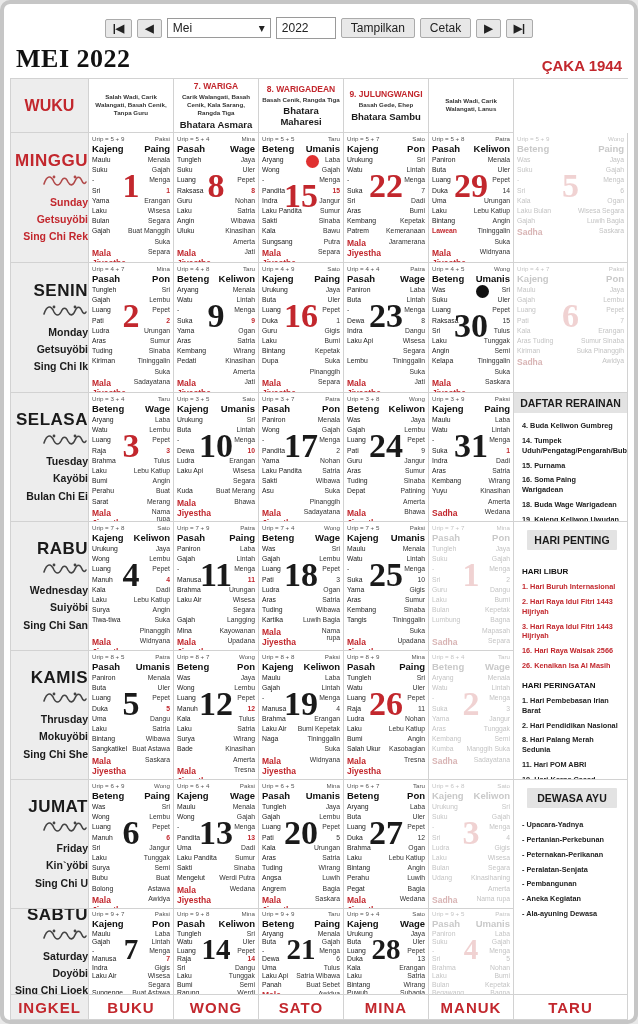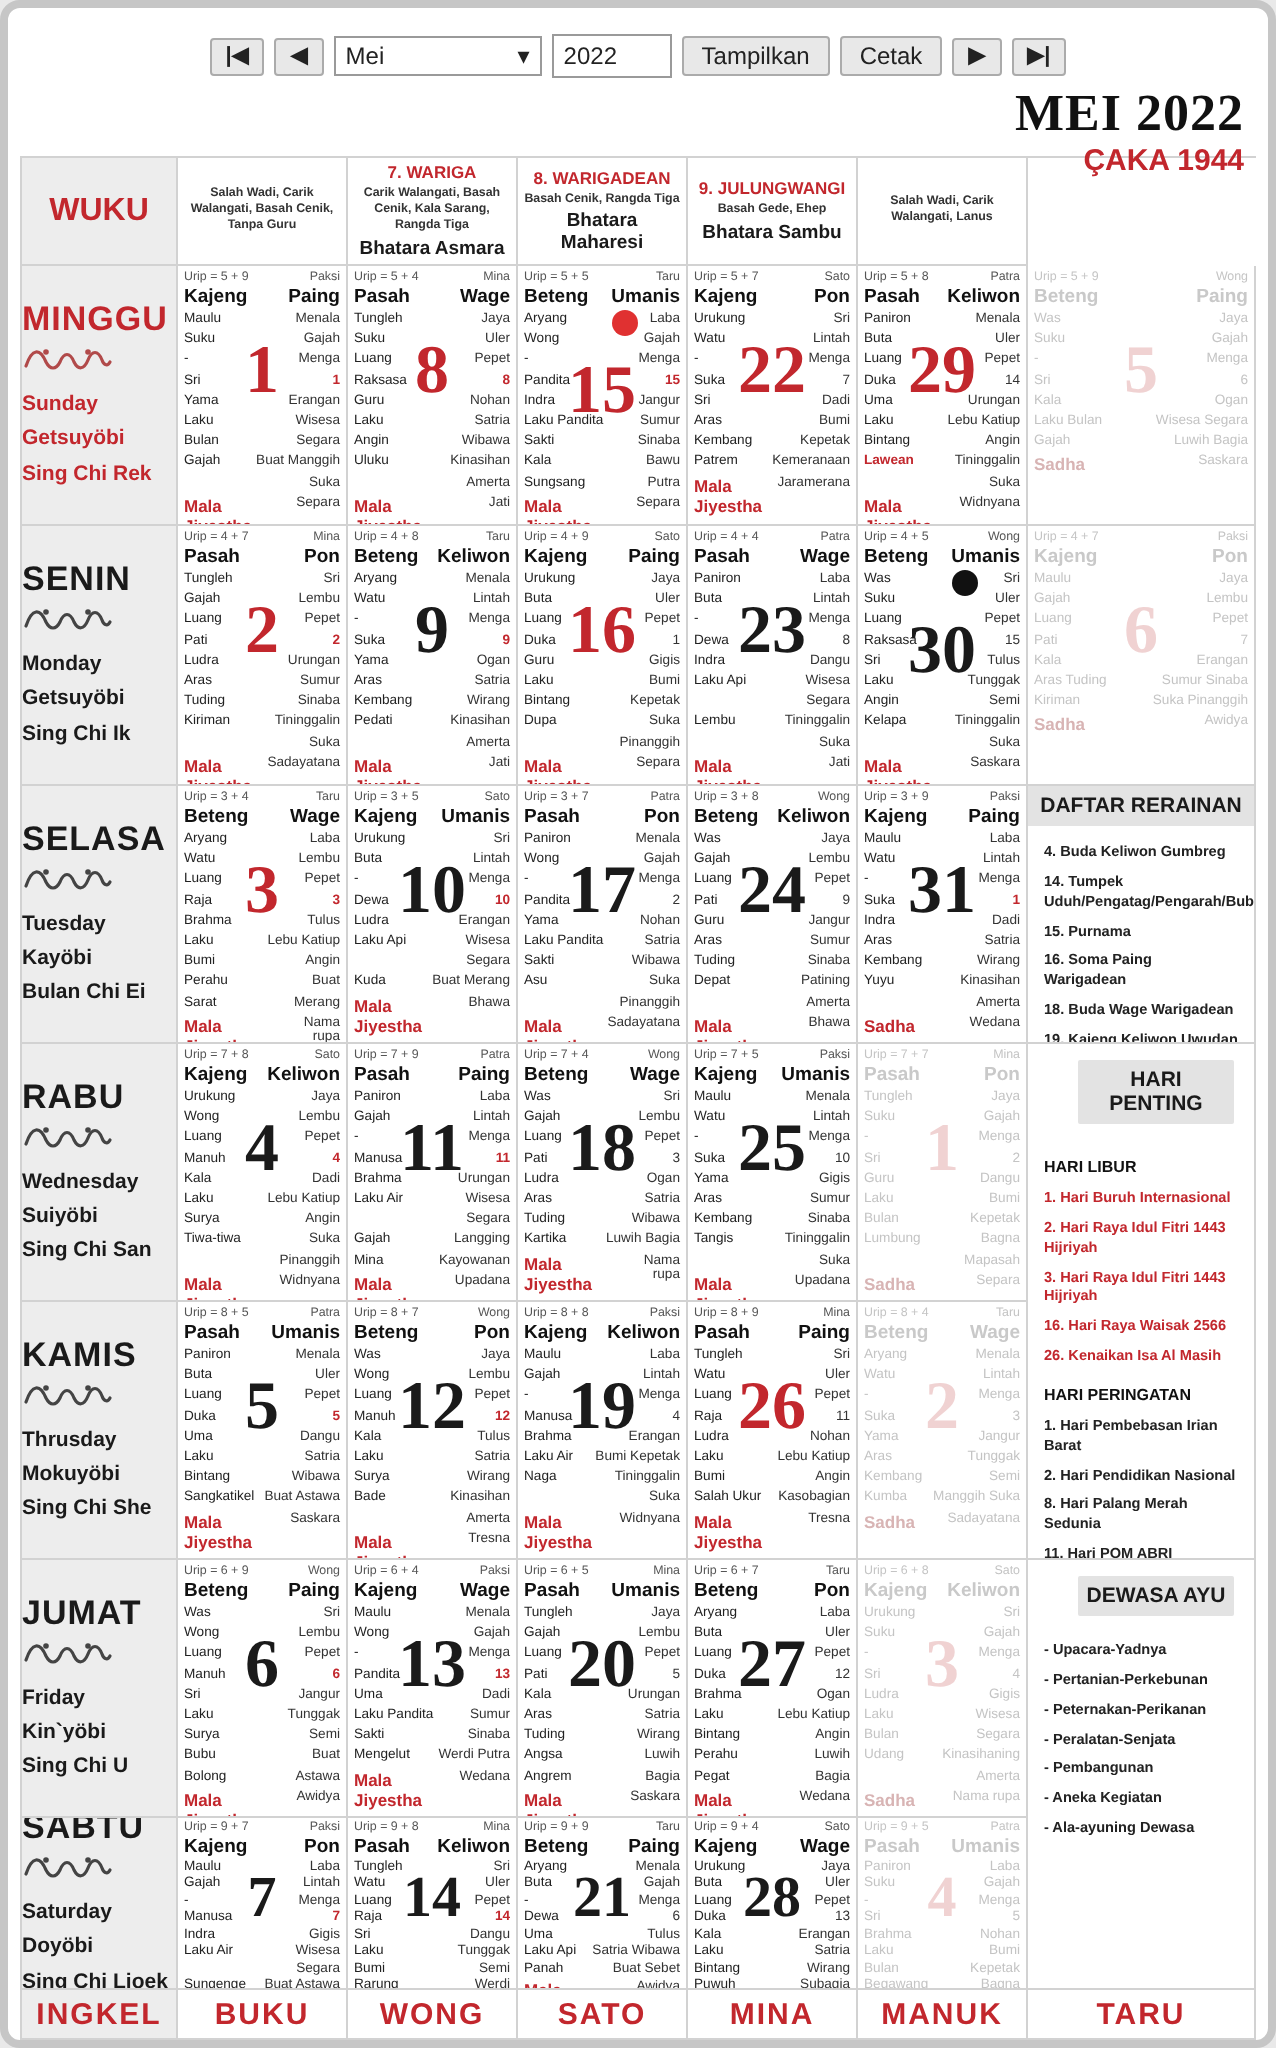--- a/index.html
+++ b/index.html
@@ -7,37 +7,37 @@
          background:#fff;padding:4px 6px;font-family:"Liberation Sans",sans-serif;position:relative;overflow:hidden;}
   
   .toolbar{display:flex;justify-content:center;align-items:center;gap:5px;margin-top:8px;height:24px;}
   .tb-btn{background:#e8e8e8;border:1px solid #ababab;border-radius:2px;font-size:11px;color:#222;
           padding:3px 7px;line-height:1;cursor:pointer;font-weight:bold;}
   .tb-text{background:#e8e8e8;border:1px solid #ababab;border-radius:2px;font-size:12px;color:#222;padding:3px 9px;line-height:1;}
   .tb-select{background:#fff;border:1px solid #9a9a9a;font-size:12px;color:#222;padding:3px 5px;width:92px;
              display:flex;justify-content:space-between;align-items:center;line-height:1;}
   .tb-input{border:1px solid #9a9a9a;font-size:12px;color:#222;padding:3px 5px;width:48px;font-family:"Liberation Sans",sans-serif;}
   
-  .titlebar{display:flex;justify-content:space-between;align-items:flex-end;padding:2px 6px 4px 6px;height:32px;flex-direction:column;}
+  .titlebar{display:flex;justify-content:space-between;align-items:flex-end;padding:2px 6px 4px 6px;height:32px;}
   .month-title{font-family:"Liberation Serif",serif;font-weight:bold;font-size:26px;color:#111;letter-spacing:0.5px;}
   .saka-title{font-weight:bold;font-size:15px;color:#c2272d;}
   
   .grid{display:grid;grid-template-columns:78px 85px 85px 85px 85px 85px 1fr;
         grid-template-rows:54px 130px 130px 129px 129px 129px 129px 86px 25px;
         border-top:1px solid #d2d2d2;border-left:1px solid #d2d2d2;}
   .gc{border-right:1px solid #d2d2d2;border-bottom:1px solid #d2d2d2;box-sizing:border-box;overflow:hidden;position:relative;background:#fff;}
   .graybg{background:#ededed;text-align:center;}
   
   .wuku-label{display:flex;align-items:center;justify-content:center;font-weight:bold;font-size:16px;color:#c2272d;}
   .wh{display:flex;flex-direction:column;justify-content:center;align-items:center;text-align:center;padding:2px 3px;gap:2px;}
   .wh .t{color:#c2272d;font-weight:bold;font-size:8.5px;}
   .wh .d{color:#333;font-weight:bold;font-size:6.2px;line-height:1.25;}
   .wh .g{color:#1a1a1a;font-weight:bold;font-size:9.5px;}
   
-  .rl{display:flex;flex-direction:column;align-items:flex-start;justify-content:center;gap:2px;text-align:center;}
+  .rl{display:flex;flex-direction:column;align-items:flex-end;justify-content:center;gap:2px;text-align:center;}
   .rl .nm{font-weight:bold;font-size:17px;color:#1a1a1a;letter-spacing:0.5px;}
   .rl .sub{font-weight:bold;font-size:10.5px;color:#1a1a1a;line-height:1.45;}
   .rl.redrow .nm,.rl.redrow .sub{color:#c2272d;}
   .rl .script{color:#444;}
   .rl.redrow .script{color:#b14a4a;}
   
   .cell{font-size:6.8px;}
   .ln{display:flex;justify-content:space-between;align-items:flex-start;gap:3px;padding:0 3px;}
   .ln span{display:block;}
   .ln .l{text-align:left;max-width:58%;}
@@ -58,21 +58,21 @@
   .moon.red{background:#e03131;} .moon.black{background:#111;}
   .short .sm{line-height:1.25;} .short .urip{margin-top:1px;} .short .big{font-size:29px;top:24px;}
   
   .gray .ln .l,.gray .ln .r,.gray .urip{color:#c4c4c4 !important;}
   .gray .bld .l,.gray .bld .r{color:#c9c9c9 !important;}
   .gray .mala .l{color:#d8b4b4 !important;}
   .gray .big{color:#f0d2d2;}
   
   .panel{padding:0;}
   .ptitle{background:#e3e3e3;font-weight:bold;font-size:10.5px;color:#1a1a1a;text-align:center;padding:4px 2px;}
-  .ptitle.inset{margin:8px 10px 4px 25px;border-radius:1px;}
+  .ptitle.inset{margin:8px 10px 4px 13px;border-radius:1px;}
   .plist{padding:3px 8px;}
   .pitem{font-weight:bold;font-size:7.3px;color:#222;margin:5px 0;line-height:1.35;}
   .pitem.red{color:#c2272d;}
   .pheading{font-weight:bold;font-size:8px;color:#111;margin:10px 0 6px 0;}
   
   .ingkel{display:flex;align-items:center;justify-content:center;font-weight:bold;font-size:15px;color:#c2272d;letter-spacing:1px;}
 </style>
 </head>
 <body>
 

